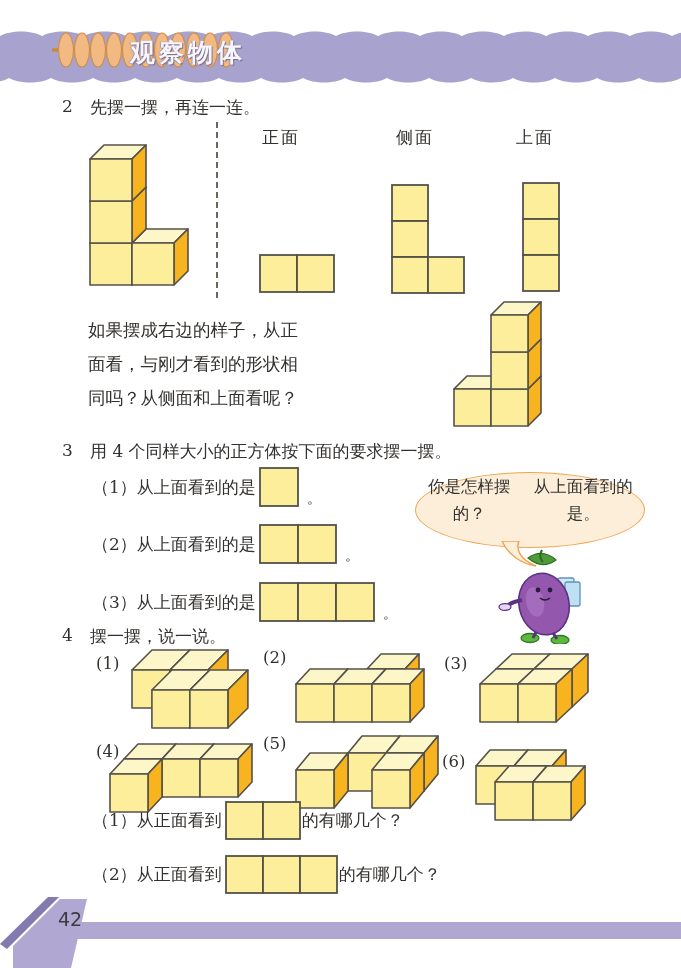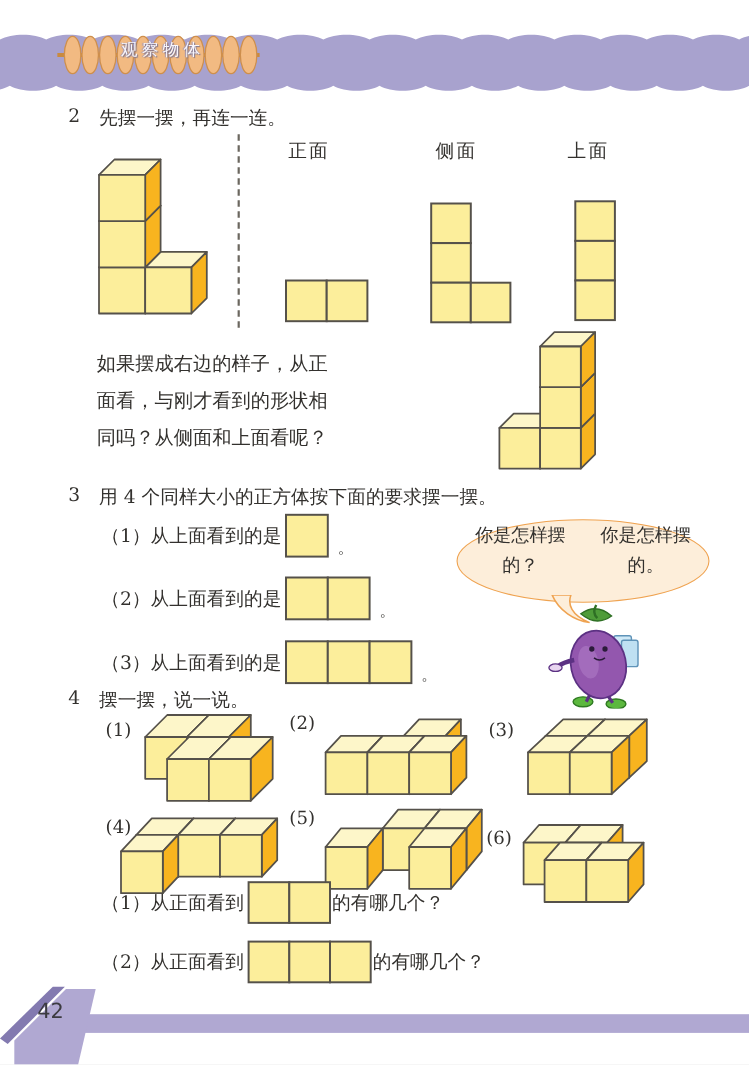--- a/index.html
+++ b/index.html
@@ -11,23 +11,23 @@
   .viewlab{font-size:17px;letter-spacing:2px;}
   .figlab{font-size:16.5px;color:var(--text);}
   .qrow{display:flex;align-items:center;}
   .qrow .lead{margin-right:2px;}
   .qrow .period{align-self:flex-end;margin-left:7px;margin-bottom:0px;font-size:15px;}
   .qrow .suffix{margin-left:0;}
   .dashline{border-left:2px dashed #6b675f;width:0;}
   .bubble{background:var(--bubble-fill);border:1.6px solid var(--bubble-border);
           border-radius:50%;display:flex;flex-direction:row;justify-content:center;
           text-align:center;line-height:27px;font-size:16.5px;}
-  .headtitle{font-size:15px;font-weight:normal;letter-spacing:4px;color:#f8f6fc;
-             text-shadow:1px 1px 1px #76708f, -1px 0 1px #9d97bb;text-align:center;}
-  .pagenum{font-family:"DejaVu Sans",sans-serif;font-size:19px;color:#3c3b41;}
+  .headtitle{font-size:25px;font-weight:bold;letter-spacing:4px;color:#f8f6fc;
+             text-shadow:1px 1px 1px #76708f, -1px 0 1px #9d97bb;text-align:center;padding-left:40px;}
+  .pagenum{font-family:"DejaVu Sans",sans-serif;font-size:19px;color:#3c3b41;margin-left:24px;}
 </style>
 </head>
 <body>
 
 <div id="page">
 
   <svg class="abs" style="left:0;top:0" width="681" height="100">
     <path id="wave-path" fill="#a8a2ce" d="M0 36 c 10.5 -6, 31.5 -6, 42 0 c 10.5 -6, 31.5 -6, 42 0 c 10.5 -6, 31.5 -6, 42 0 c 10.5 -6, 31.5 -6, 42 0 c 10.5 -6, 31.5 -6, 42 0 c 10.5 -6, 31.5 -6, 42 0 c 10.5 -6, 31.5 -6, 42 0 c 10.5 -6, 31.5 -6, 42 0 c 10.5 -6, 31.5 -6, 42 0 c 10.5 -6, 31.5 -6, 42 0 c 10.5 -6, 31.5 -6, 42 0 c 10.5 -6, 31.5 -6, 42 0 c 10.5 -6, 31.5 -6, 42 0 c 10.5 -6, 31.5 -6, 42 0 c 10.5 -6, 31.5 -6, 42 0 c 10.5 -6, 31.5 -6, 42 0 c 10.5 -6, 31.5 -6, 42 0 c 10.5 -6, 31.5 -6, 42 0 L 723 78 c -10.5 6, -31.5 6, -42 0 c -10.5 6, -31.5 6, -42 0 c -10.5 6, -31.5 6, -42 0 c -10.5 6, -31.5 6, -42 0 c -10.5 6, -31.5 6, -42 0 c -10.5 6, -31.5 6, -42 0 c -10.5 6, -31.5 6, -42 0 c -10.5 6, -31.5 6, -42 0 c -10.5 6, -31.5 6, -42 0 c -10.5 6, -31.5 6, -42 0 c -10.5 6, -31.5 6, -42 0 c -10.5 6, -31.5 6, -42 0 c -10.5 6, -31.5 6, -42 0 c -10.5 6, -31.5 6, -42 0 c -10.5 6, -31.5 6, -42 0 c -10.5 6, -31.5 6, -42 0 c -10.5 6, -31.5 6, -42 0 c -10.5 6, -31.5 6, -42 0 c -10.5 6, -31.5 6, -42 0 Z"></path>
   </svg>
   <svg class="abs" style="left:52px;top:24px" width="190" height="52">
@@ -163,21 +163,21 @@
             <rect x="40" y="2" width="38" height="38" fill="#FCEE9B"></rect>
             <rect x="78" y="2" width="38" height="38" fill="#FCEE9B"></rect>
           </g>
         </svg>
       </span>
     <span class="txt period">。</span>
   </div>
 
   <div class="abs bubble" style="left:415px;top:472px;width:228px;height:74px">
     <div>你是怎样摆的？</div>
-    <div>你是怎样摆的。</div>
+    <div>从上面看到的是。</div>
   </div>
   <svg class="abs" style="left:492px;top:541px" width="46" height="30">
     <path d="M10,0 C16,14 30,23 44,25 C27,18 24,8 27,0 Z" fill="#FDEEDA" stroke="#EFA351" stroke-width="1.4"></path>
   </svg>
   <svg class="abs" style="left:498px;top:548px" width="92" height="96">
     <ellipse cx="32" cy="90" rx="9" ry="4.5" fill="#5cb83e" stroke="#2f7a22" stroke-width="1.3"></ellipse>
     <ellipse cx="62" cy="92" rx="9" ry="4.5" fill="#5cb83e" stroke="#2f7a22" stroke-width="1.3"></ellipse>
     <line x1="38" y1="84" x2="35" y2="90" stroke="#5c3183" stroke-width="3"></line>
     <line x1="55" y1="85" x2="59" y2="91" stroke="#5c3183" stroke-width="3"></line>
     <rect x="60" y="30" width="16" height="24" rx="2" fill="#cfe9f7" stroke="#5f93b8" stroke-width="1.3"></rect>

